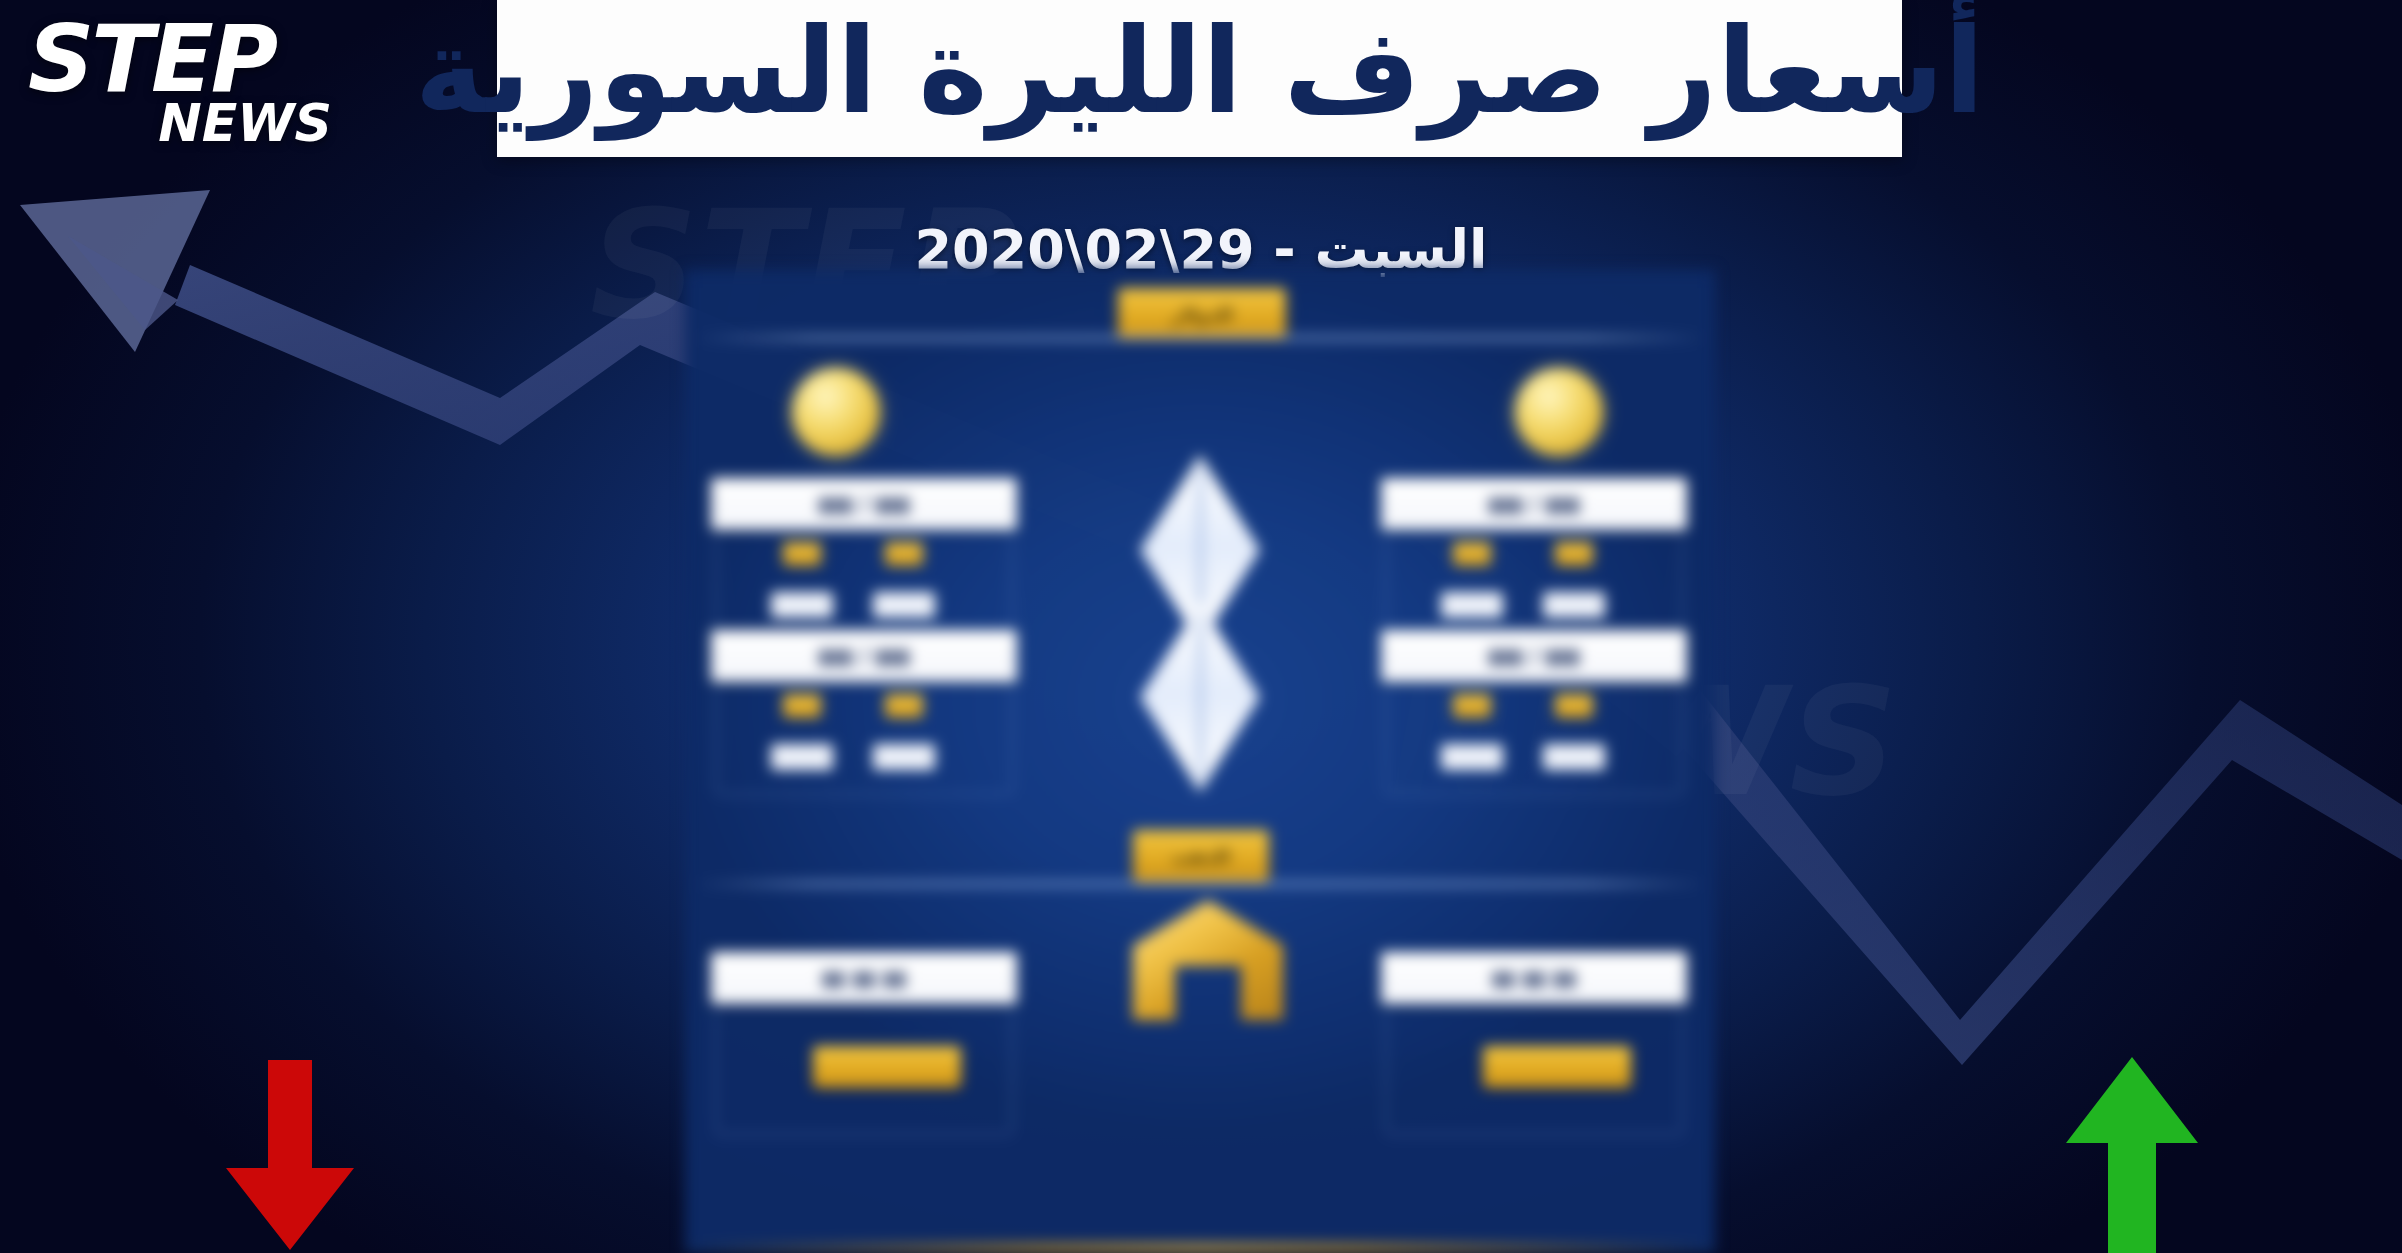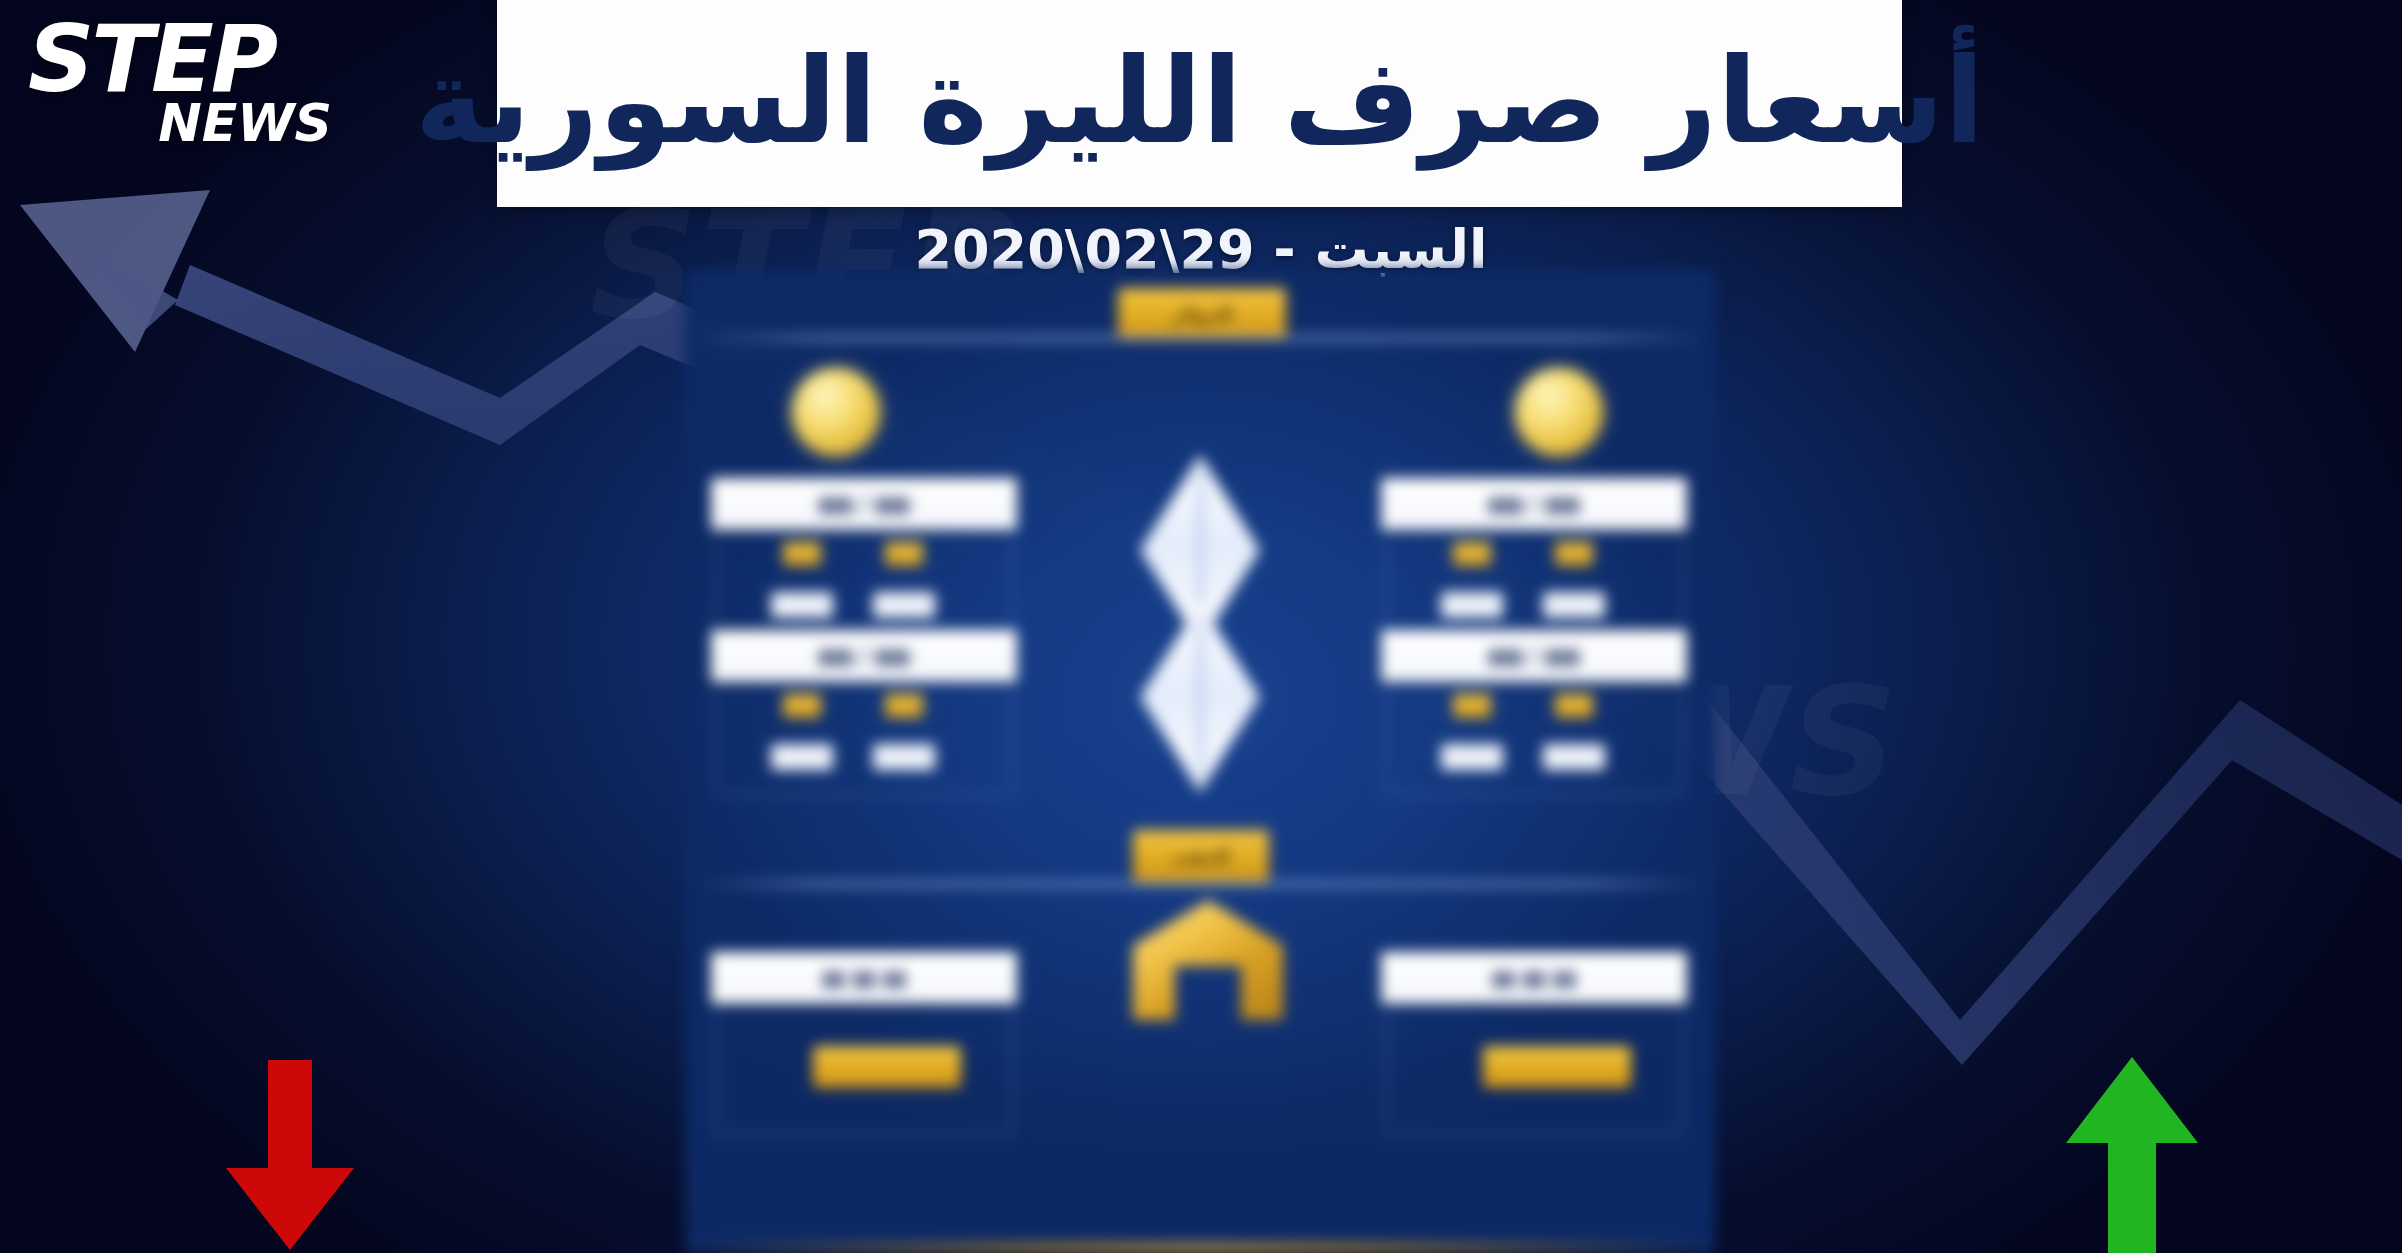--- a/index.html
+++ b/index.html
@@ -42,23 +42,23 @@
   .logo-news {
     font-size:52px; font-weight:800; font-style:italic;
     color:#ffffff; letter-spacing:0px; line-height:1;
     text-align:right; margin-top:-6px; padding-right:6px;
     text-shadow:0 2px 8px rgba(0,0,0,.55);
   }
 
   
   .banner {
     position:absolute; left:497px; top:0px;
-    width:1405px; height:207px;
+    width:1405px; height:157px;
     background:#fdfdfd;
-    display:flex; align-items:center; justify-content:center;
+    display:flex; justify-content:center;
     box-shadow:0 3px 14px rgba(0,0,0,.35);
   }
   .banner-text {
     font-size:118px; font-weight:800; color:#11275c;
     direction:rtl; line-height:1.25;
     white-space:nowrap; letter-spacing:0px;
     transform:translateY(-2px);
   }
 
   .date-line {

